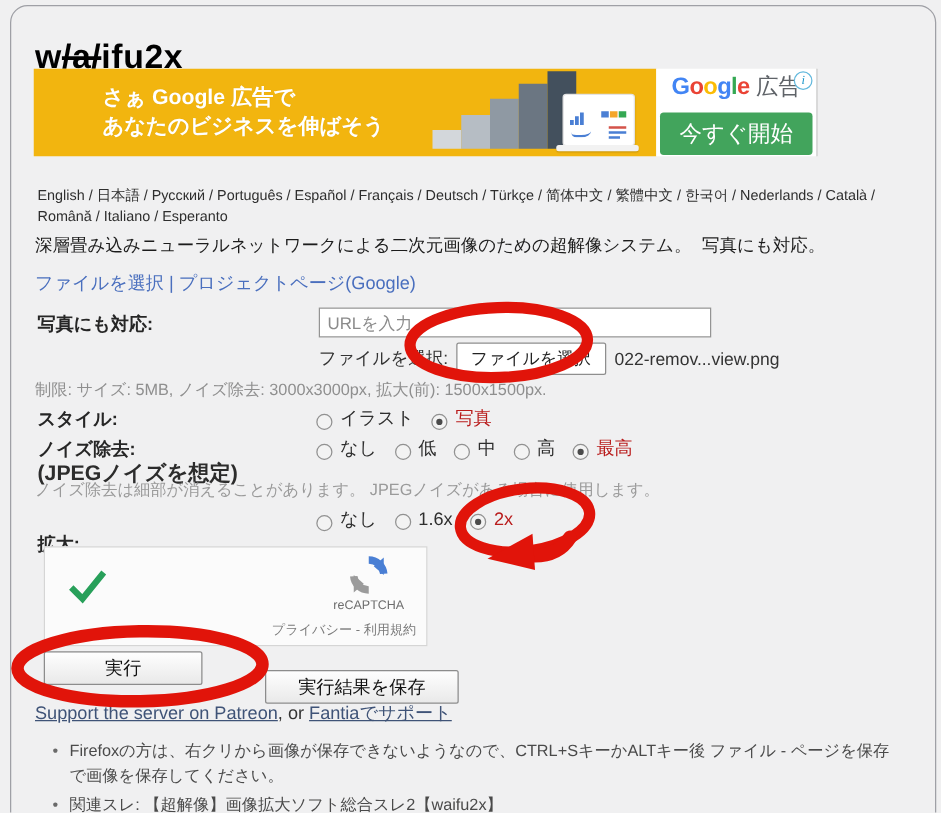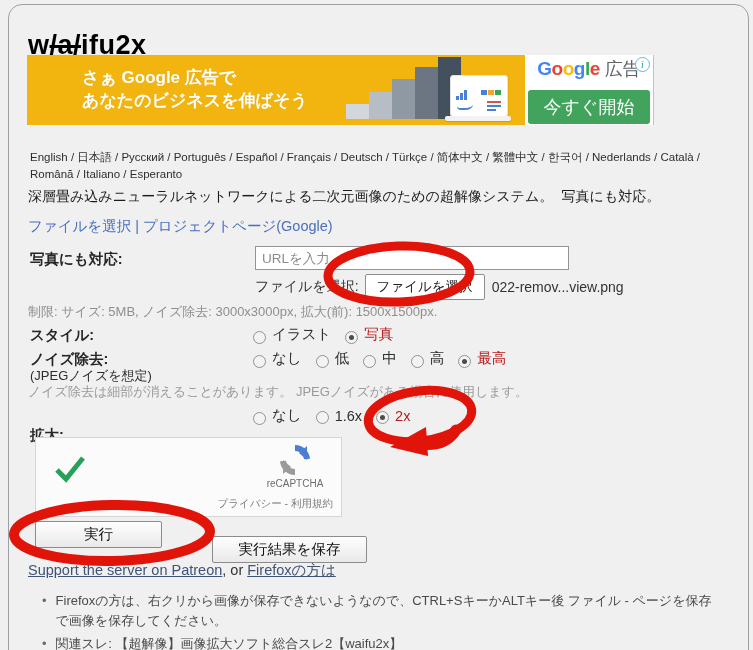--- a/index.html
+++ b/index.html
@@ -62,21 +62,21 @@
     font-size:13.5px;padding:0 6px;color:#222;font-family:inherit;}
   #url-input::placeholder{color:#8b8b8b;opacity:1;}
   #file-row{left:255px;top:274px;display:flex;align-items:center;font-size:14px;color:#333;}
   #file-btn{margin-left:6px;background:#fff;border:1px solid #8e8e8e;border-radius:2px;
     font-size:13.5px;color:#222;padding:3px 11px;font-family:inherit;cursor:pointer;}
   #file-name{margin-left:7px;font-size:14px;color:#333;}
   #limits{left:28px;top:303px;font-size:13px;color:#8f8f8f;}
   #style-label{left:30px;top:326px;}
   #style-radios{left:253px;top:325px;}
   #noise-label{left:30px;top:350px;}
-  #noise-sub{left:30px;top:367px;font-size:13px;font-weight:normal;color:#2c2c2c;}
+  #noise-sub{left:30px;top:367px;font-size:17px;font-weight:bold;color:#2c2c2c;}
   #noise-radios{left:253px;top:349px;}
   #noise-note{left:28px;top:383px;font-size:13px;color:#9a9a9a;}
   #scale-label{left:30px;top:407px;margin-top:19px;}
   #scale-radios{left:253px;top:406px;}
   .rgroup{display:flex;align-items:center;gap:14px;font-size:14.5px;color:#2e2e2e;}
   .ropt{display:flex;align-items:flex-end;gap:6px;cursor:pointer;}
   .rb{width:13px;height:13px;border-radius:50%;background:#f3f3f3;border:1px solid #919191;
     box-sizing:border-box;position:relative;flex:none;}
   .rb.sel::after{content:"";position:absolute;left:3px;top:3px;width:5px;height:5px;border-radius:50%;background:#4b4b4b;}
   .rlabel.sel{color:#b91c1c;}
@@ -235,21 +235,21 @@
       <polygon points="5,30 5,16 13,23" fill="#9b9b9b"></polygon>
     </svg>
     <div class="rc-brand">reCAPTCHA</div>
   </div>
   <div class="rc-privacy"><span>プライバシー - 利用規約</span></div>
 </div>
 
 <button class="nbtn" id="run-btn">実行</button>
 <button class="nbtn" id="save-btn">実行結果を保存</button>
 
-<div class="abs" id="support"><a>Support the server on Patreon</a><span>, or </span><a>Firefoxの方は</a></div>
+<div class="abs" id="support"><a>Support the server on Patreon</a><span>, or </span><a>Fantiaでサポート</a></div>
 
 <div class="abs" id="notes">
   <div class="note-item">
       <span class="bullet">•</span>
       <span>Firefoxの方は、右クリから画像が保存できないようなので、CTRL+SキーかALTキー後 ファイル - ページを保存 で画像を保存してください。</span>
     </div>
   <div class="note-item">
       <span class="bullet">•</span>
       <span>関連スレ: 【超解像】画像拡大ソフト総合スレ2【waifu2x】</span>
     </div>

